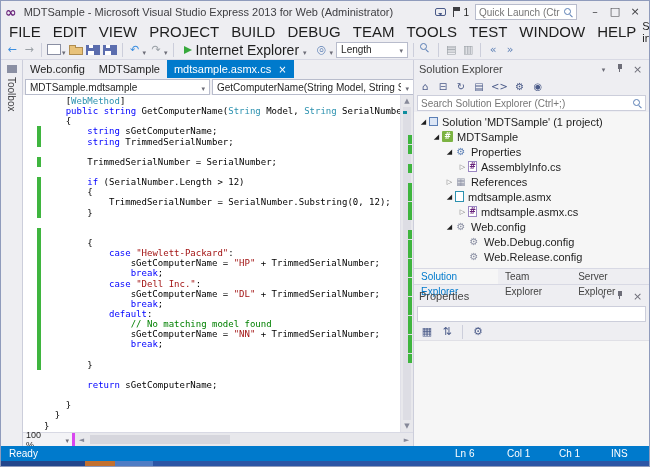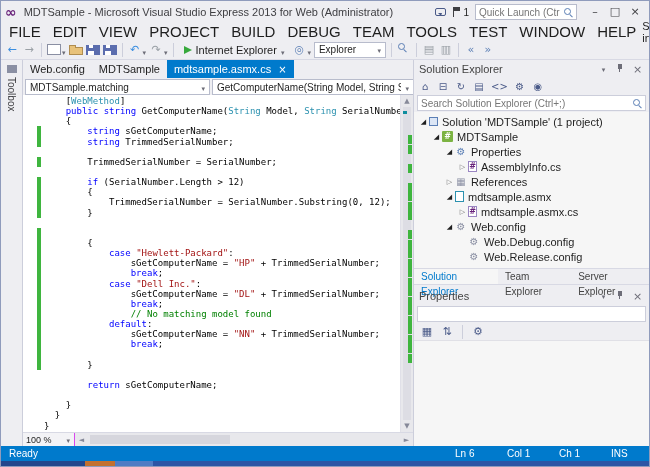--- a/index.html
+++ b/index.html
@@ -47,21 +47,21 @@
   .dd::after{content:"▾";font-size:7px;color:#6d6d78}
   .tb-dd{margin-left:-2px}
   .ic-page{width:9px;height:11px;background:#fff;border:1px solid #8a8fa3;display:inline-block}
   .ic-folder{position:relative;width:13px;height:8px;background:#e8c27a;border:1px solid #b08d4f;display:inline-block;margin-top:3px}
   .ic-folder::before{content:"";position:absolute;top:-3px;left:-1px;width:5px;height:2px;background:#e8c27a;border:1px solid #b08d4f;border-bottom:none}
   .ic-floppy{position:relative;width:10px;height:10px;background:#5b6dae;display:inline-block}
   .ic-floppy::before{content:"";position:absolute;left:3px;top:0;width:4px;height:3px;background:#fff}
   .ic-floppy::after{content:"";position:absolute;left:2px;bottom:0;width:6px;height:4px;background:#fff}
   .ic-play{width:0;height:0;border-left:8px solid #37a93c;border-top:4.5px solid transparent;border-bottom:4.5px solid transparent;display:inline-block}
   .run-btn{display:flex;align-items:center;gap:4px;padding:0 5px;height:18px}
-  .run-label{font-size:11px;color:#1e1e1e;white-space:nowrap}
+  .run-label{font-size:14px;color:#1e1e1e;white-space:nowrap}
   .combo{height:16px;background:#fff;border:1px solid #b8bccc;display:flex;align-items:center;font-size:10px;color:#1e1e1e;padding:0 4px;gap:4px}
   .combo .carr{margin-left:auto}
   .release-combo{width:72px}
 
   
   .main{flex:1;display:flex;min-height:0}
   .toolbox{width:22px;flex:none;border-right:1px solid #cccedb;display:flex;flex-direction:column;align-items:center;padding-top:5px;gap:4px}
   .toolbox-glyph{width:10px;height:8px;background:#8a8fa3}
   .toolbox-label{writing-mode:vertical-rl;font-size:10px;color:#3e3e42}
 
@@ -88,21 +88,21 @@
   .vscroll{width:13px;flex:none;background:#e8e8ec;position:relative;border-left:1px solid #e0e0e8}
   .vs-arrow{position:absolute;left:0;width:12px;height:12px;text-align:center;font-size:7px;color:#868999;line-height:12px;font-family:"DejaVu Sans",sans-serif}
   .vs-arrow.up{top:0}.vs-arrow.up::after{content:"▲"}
   .vs-arrow.down{bottom:0}.vs-arrow.down::after{content:"▼"}
   .vs-track{position:absolute;top:12px;bottom:12px;left:0;right:0}
   .vs-thumb{position:absolute;left:2px;width:8px;top:0;height:100%;background:#dddde4}
   .smark{position:absolute;left:7px;width:4px;height:9px;background:#3fb53f}
   .caret-mark{position:absolute;left:2px;top:4px;width:4px;height:3px;background:#0e8d9e}
 
   .hscroll{height:14px;flex:none;display:flex;align-items:center;background:#e8e8ec;border-top:1px solid #d8d9e4}
-  .zoom{width:52px;height:100%;display:flex;align-items:center;font-size:9px;color:#1e1e1e;padding:0 3px;gap:15px;border-right:1px solid #d946ef;background:#f3f3f6}
+  .zoom{width:52px;height:100%;display:flex;align-items:center;font-size:9px;color:#1e1e1e;padding:0 3px;gap:15px;border-right:3px solid #d946ef;background:#f3f3f6}
   .h-arrow{width:13px;text-align:center;font-size:7px;color:#868999;font-family:"DejaVu Sans",sans-serif}
   .h-arrow.left::after{content:"◄"}
   .h-arrow.right::after{content:"►"}
   .h-track{flex:1;position:relative;height:100%}
   .h-thumb{position:absolute;top:2px;bottom:2px;left:2px;width:45%;background:#d6d6dd}
 
   
   .side{width:236px;flex:none;border-left:1px solid #cccedb;display:flex;flex-direction:column}
   .p-header{height:18px;display:flex;align-items:center;padding:0 5px;font-size:11px;color:#444;gap:4px;flex:none}
   .p-title{flex:1;white-space:nowrap;overflow:hidden}
@@ -214,21 +214,21 @@
     <div class="run-btn">
       <span class="ic-play"></span>
       <span class="run-label">Internet Explorer</span>
       <span class="dd"></span>
     </div>
     <span id="toolbar-post" style="display:flex;align-items:center;gap:3px">
         <span class="tb-icon" style="color: rgb(91, 127, 181);">◎</span>
         <span class="dd tb-dd"></span>
       </span>
     <div class="combo release-combo">
-      <span>Explorer</span>
+      <span>Length</span>
       <span class="dd carr"></span>
     </div>
     <span id="toolbar-right" style="display:flex;align-items:center;gap:3px">
         <span class="tb-sep"></span>
         <span class="tb-icon ic-mag"></span>
         <span class="tb-sep"></span>
         <span class="tb-icon" style="color: rgb(154, 160, 166);">▤</span>
         <span class="tb-icon" style="color: rgb(154, 160, 166);">▥</span>
         <span class="tb-sep"></span>
         <span class="tb-icon" style="color: rgb(91, 127, 181);">«</span>
@@ -251,21 +251,21 @@
           <div class="tab">
             <span>MDTSample</span>
           </div>
           <div class="tab active">
             <span>mdtsample.asmx.cs</span>
             <span class="tab-close"></span>
           </div>
         </div>
       <div class="navbar">
         <div class="combo nav-combo type-combo">
-          <span class="combo-label">MDTSample.matching</span>
+          <span class="combo-label">MDTSample.mdtsample</span>
           <span class="dd carr"></span>
         </div>
         <div class="combo nav-combo member-combo">
           <span class="combo-label">GetComputerName(String Model, String SerialNumb</span>
           <span class="dd carr"></span>
         </div>
       </div>
       <div class="code-region">
         <div class="code-lines" id="code-lines">
             <div class="code-line"><span class="gutter"></span><span class="chgbar"></span><span><span class="tk-p">    [</span><span class="tk-ty">WebMethod</span><span class="tk-p">]</span></span></div>
@@ -282,22 +282,22 @@
             <div class="code-line"><span class="gutter"></span><span class="chgbar on"></span><span><span class="tk-p">        }</span></span></div>
             <div class="code-line"><span class="gutter"></span><span class="chgbar"></span><span></span></div>
             <div class="code-line"><span class="gutter"></span><span class="chgbar on"></span></div>
             <div class="code-line"><span class="gutter"></span><span class="chgbar on"></span><span><span class="tk-p">        {</span></span></div>
             <div class="code-line"><span class="gutter"></span><span class="chgbar on"></span><span><span class="tk-p">            </span><span class="tk-k">case</span><span class="tk-p"> </span><span class="tk-s">"Hewlett-Packard"</span><span class="tk-p">:</span></span></div>
             <div class="code-line"><span class="gutter"></span><span class="chgbar on"></span><span><span class="tk-p">                sGetComputerName = </span><span class="tk-s">"HP"</span><span class="tk-p"> + TrimmedSerialNumber;</span></span></div>
             <div class="code-line"><span class="gutter"></span><span class="chgbar on"></span><span><span class="tk-p">                </span><span class="tk-k">break</span><span class="tk-p">;</span></span></div>
             <div class="code-line"><span class="gutter"></span><span class="chgbar on"></span><span><span class="tk-p">            </span><span class="tk-k">case</span><span class="tk-p"> </span><span class="tk-s">"Dell Inc."</span><span class="tk-p">:</span></span></div>
             <div class="code-line"><span class="gutter"></span><span class="chgbar on"></span><span><span class="tk-p">                sGetComputerName = </span><span class="tk-s">"DL"</span><span class="tk-p"> + TrimmedSerialNumber;</span></span></div>
             <div class="code-line"><span class="gutter"></span><span class="chgbar on"></span><span><span class="tk-p">                </span><span class="tk-k">break</span><span class="tk-p">;</span></span></div>
+            <div class="code-line"><span class="gutter"></span><span class="chgbar on"></span><span><span class="tk-p">            </span><span class="tk-k">default</span><span class="tk-p">:</span></span></div>
             <div class="code-line"><span class="gutter"></span><span class="chgbar on"></span><span><span class="tk-p">                </span><span class="tk-c">// No matching model found</span></span></div>
-            <div class="code-line"><span class="gutter"></span><span class="chgbar on"></span><span><span class="tk-p">            </span><span class="tk-k">default</span><span class="tk-p">:</span></span></div>
             <div class="code-line"><span class="gutter"></span><span class="chgbar on"></span><span><span class="tk-p">                sGetComputerName = </span><span class="tk-s">"NN"</span><span class="tk-p"> + TrimmedSerialNumber;</span></span></div>
             <div class="code-line"><span class="gutter"></span><span class="chgbar on"></span><span><span class="tk-p">                </span><span class="tk-k">break</span><span class="tk-p">;</span></span></div>
             <div class="code-line"><span class="gutter"></span><span class="chgbar on"></span><span></span></div>
             <div class="code-line"><span class="gutter"></span><span class="chgbar on"></span><span><span class="tk-p">        }</span></span></div>
             <div class="code-line"><span class="gutter"></span><span class="chgbar"></span><span></span></div>
             <div class="code-line"><span class="gutter"></span><span class="chgbar"></span><span><span class="tk-p">        </span><span class="tk-k">return</span><span class="tk-p"> sGetComputerName;</span></span></div>
             <div class="code-line"><span class="gutter"></span><span class="chgbar"></span><span></span></div>
             <div class="code-line"><span class="gutter"></span><span class="chgbar"></span><span><span class="tk-p">    }</span></span></div>
             <div class="code-line"><span class="gutter"></span><span class="chgbar"></span><span><span class="tk-p">  }</span></span></div>
             <div class="code-line"><span class="gutter"></span><span class="chgbar"></span><span><span class="tk-p">}</span></span></div>

